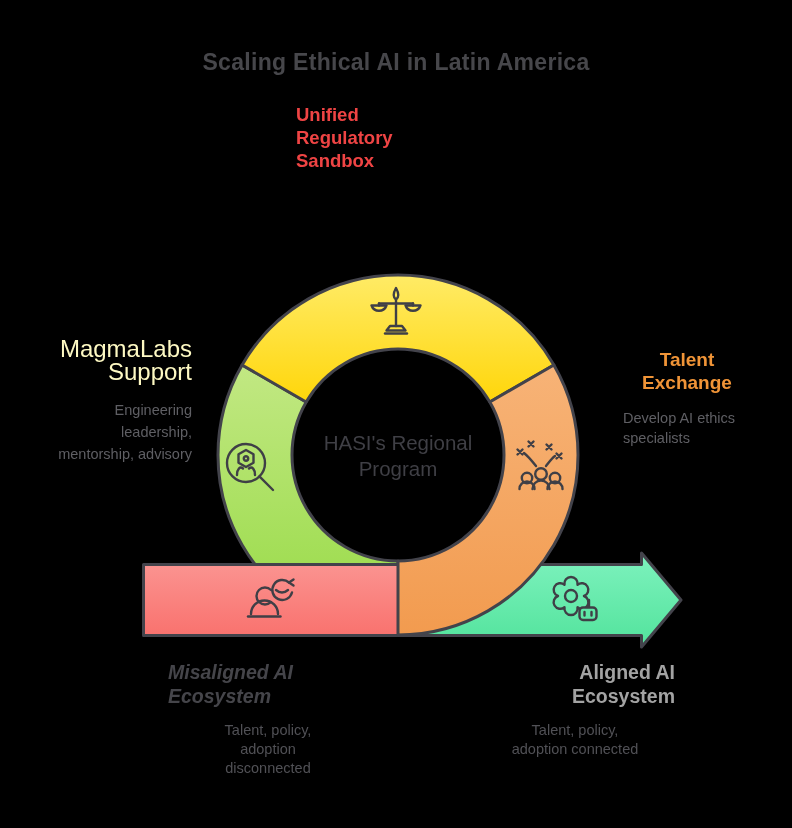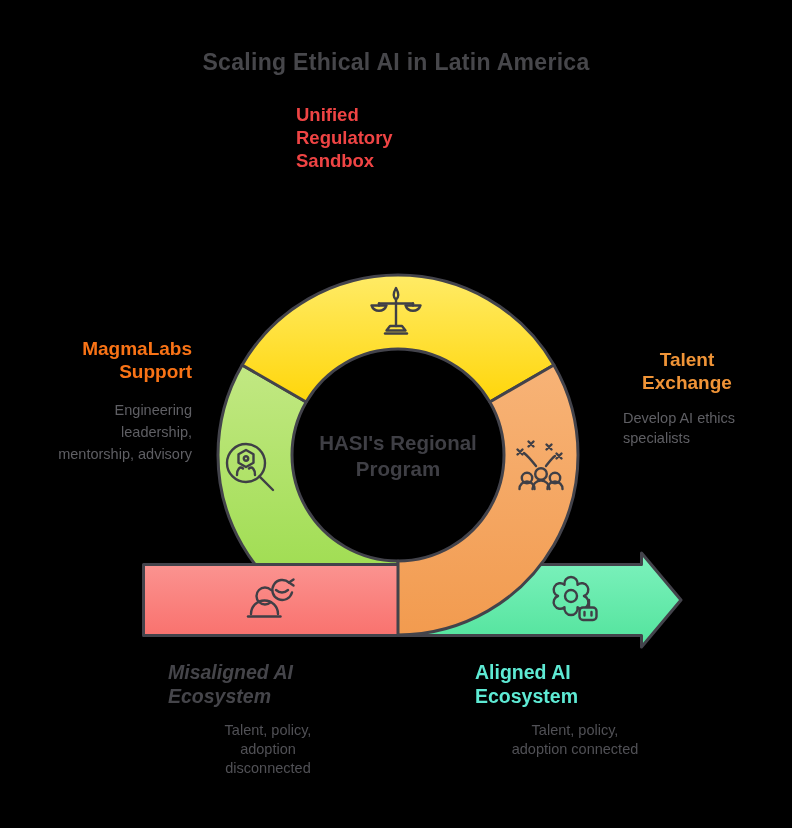--- a/index.html
+++ b/index.html
@@ -3,28 +3,28 @@
 <meta charset="utf-8">
 <style>
   html,body{margin:0;padding:0;background:#000;}
   body{width:792px;height:828px;overflow:hidden;font-family:"Liberation Sans",sans-serif;}
   .stage{position:relative;width:652px;height:828px;background:#000;}
   .stage svg{position:absolute;left:0;top:0;}
   .txt{position:absolute;white-space:pre-line;}
   .title{left:0;width:792px;top:49px;text-align:center;font-size:23px;font-weight:700;color:#47474B;letter-spacing:.3px;}
   .top-label{left:296px;width:200px;top:103px;text-align:left;font-size:18.5px;line-height:23px;font-weight:700;color:#ef4444;}
   .top-desc{left:296px;width:200px;top:196px;text-align:center;font-size:14.5px;line-height:19px;color:#5F5F64;}
-  .left-label{left:32px;width:160px;top:337px;text-align:right;font-size:19px;line-height:23px;font-weight:700;color:#f97316;}
+  .left-label{left:32px;width:160px;top:337px;text-align:right;font-size:24px;line-height:23px;font-weight:400;color:#fef9c3;}
   .left-desc{left:32px;width:160px;top:399px;text-align:right;font-size:14.5px;line-height:22px;color:#5F5F64;}
   .right-label{left:602px;width:170px;top:348px;text-align:center;font-size:19px;line-height:23px;font-weight:700;color:#F09437;}
   .right-desc{left:623px;width:170px;top:409px;text-align:left;font-size:14.5px;line-height:19.5px;color:#5F5F64;}
-  .center-label{left:298px;width:200px;top:430px;text-align:center;font-size:20.5px;line-height:26px;font-weight:700;color:#3F3F45;}
+  .center-label{left:298px;width:200px;top:430px;text-align:center;font-size:20.5px;line-height:26px;font-weight:400;color:#3F3F45;}
   .bl-title{left:168px;width:200px;top:660px;text-align:left;font-size:19.5px;line-height:24px;font-weight:700;color:#45454A;font-style:italic;}
   .bl-desc{left:168px;width:200px;top:721px;text-align:center;font-size:14.5px;line-height:19px;color:#515156;}
-  .br-title{left:475px;width:200px;top:660px;text-align:left;font-size:19.5px;line-height:24px;font-weight:700;color:#5eead4;}
+  .br-title{left:475px;width:200px;top:660px;text-align:right;font-size:19.5px;line-height:24px;font-weight:700;color:#a3a3a3;}
   .br-desc{left:475px;width:200px;top:721px;text-align:center;font-size:14.5px;line-height:19px;color:#515156;}
 </style>
 </head>
 <body>
 
 <div class="stage">
 
   <svg width="792" height="828" viewBox="0 0 792 828">
     <defs>
       <linearGradient id="gYellow" x1="0" y1="0" x2="0" y2="1">

